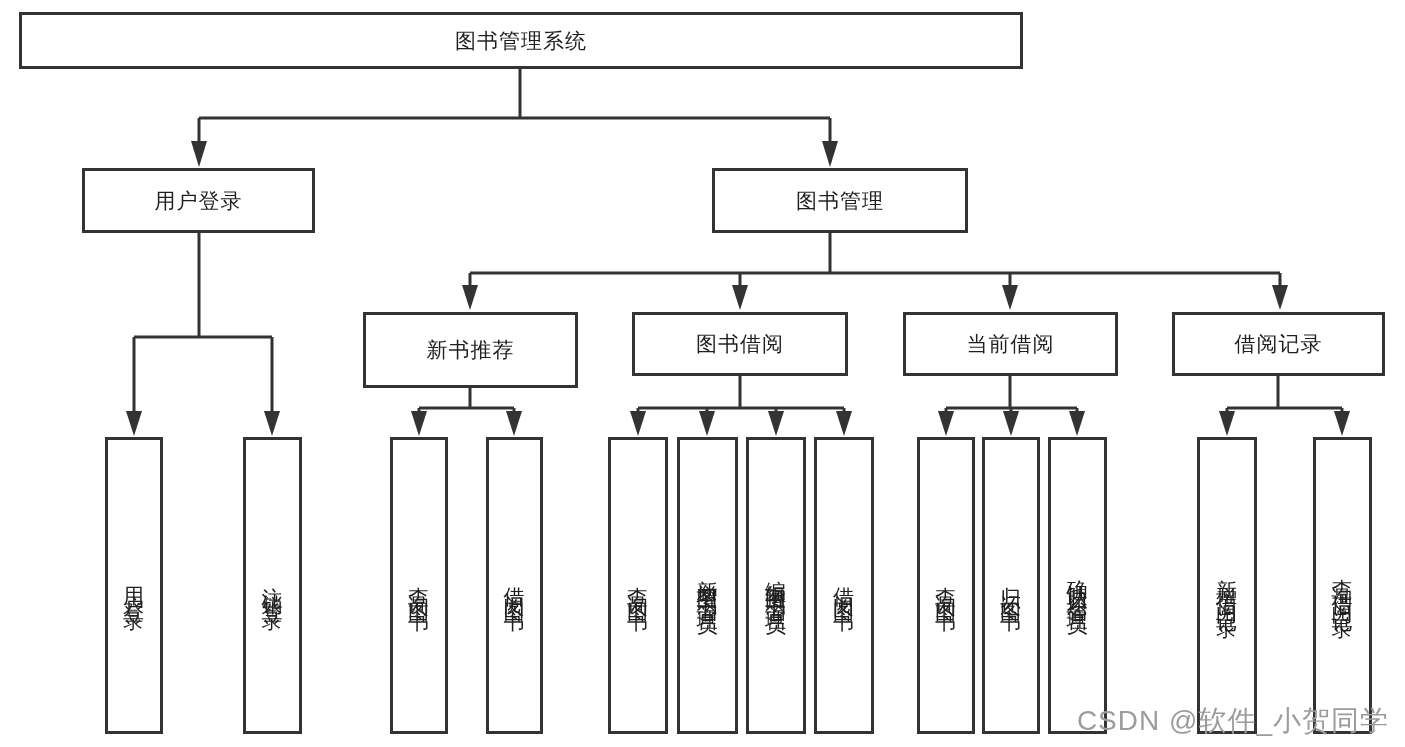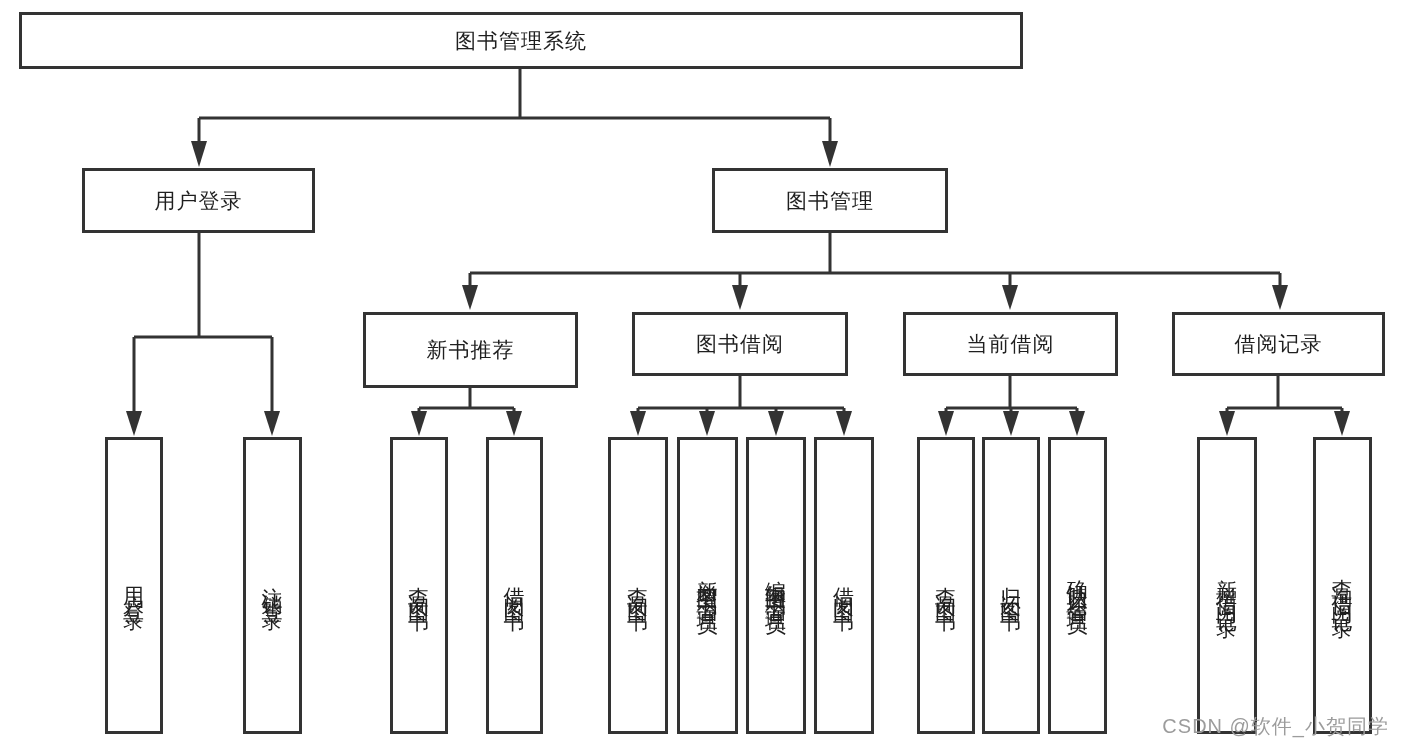--- a/index.html
+++ b/index.html
@@ -16,21 +16,21 @@
     border:3px solid var(--line,#333333);
     display:flex; align-items:center; justify-content:center;
   }
   .node.h { font-size:21px; letter-spacing:1px; white-space:nowrap; }
   .vtext {
     writing-mode:vertical-rl; text-orientation:mixed;
     font-size:21px; line-height:1; letter-spacing:8px;
   }
   .watermark {
     position:absolute; right:16px; bottom:7px;
-    font-size:20px; letter-spacing:1px;
+    font-size:28px; letter-spacing:1px;
     color:var(--watermark,#9c9c9c); white-space:nowrap;
   }
 </style>
 </head>
 <body>
 
 <div class="canvas">
 
   <svg class="wires" viewBox="0 0 1405 747" aria-hidden="true">
     <g>
@@ -77,21 +77,21 @@
     <g>
       <path d="M1278 376 V408 M1227 408 H1342 M1227 408 V412 M1342 408 V412"></path>
       <polygon points="1219,411 1235,411 1227,436"></polygon>
       <polygon points="1334,411 1350,411 1342,436"></polygon>
     </g>
   </svg>
 
   <div class="node h" style="left:19px;top:12px;width:1004px;height:57px">图书管理系统</div>
 
   <div class="node h" style="left:82px;top:168px;width:233px;height:65px">用户登录</div>
-  <div class="node h" style="left:712px;top:168px;width:236px;height:65px">图书管理</div>
+  <div class="node h" style="left:712px;top:168px;width:256px;height:65px">图书管理</div>
 
   <div class="node h" style="left:363px;top:312px;width:215px;height:76px">新书推荐</div>
   <div class="node h" style="left:903px;top:312px;width:215px;height:64px">当前借阅</div>
   <div class="node h" style="left:632px;top:312px;width:216px;height:64px">图书借阅</div>
   <div class="node h" style="left:1172px;top:312px;width:213px;height:64px">借阅记录</div>
 
   <div class="node v" style="left:105px;top:437px;width:58px;height:297px">
     <span class="vtext">用户登录</span>
   </div>
   <div class="node v" style="left:243px;top:437px;width:59px;height:297px">

